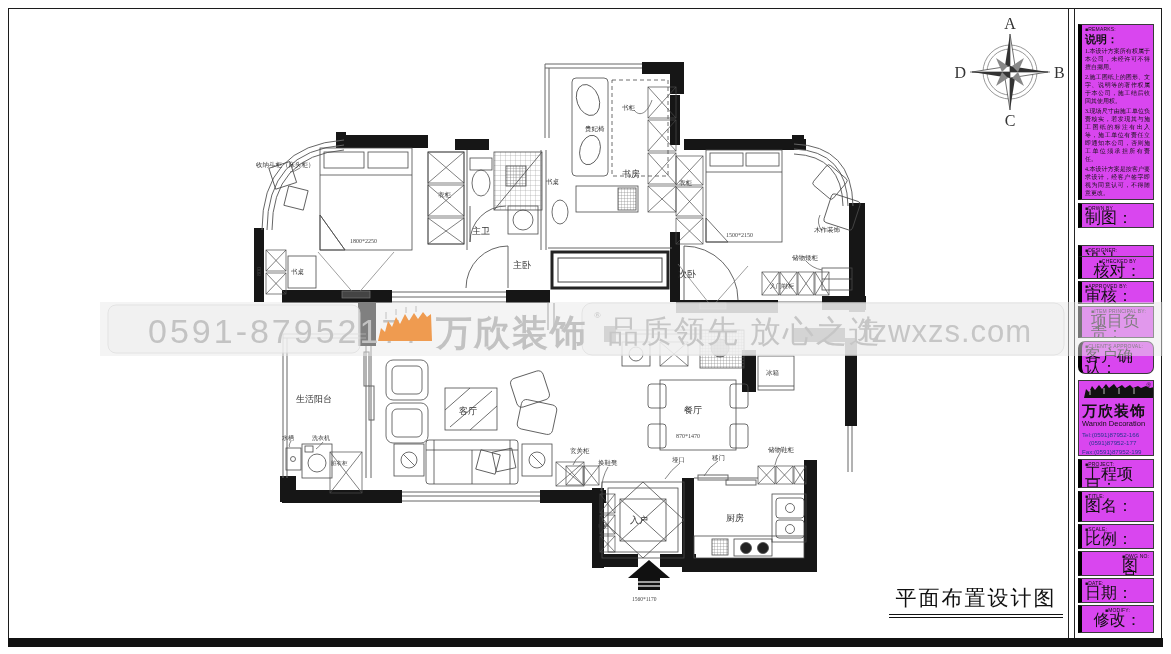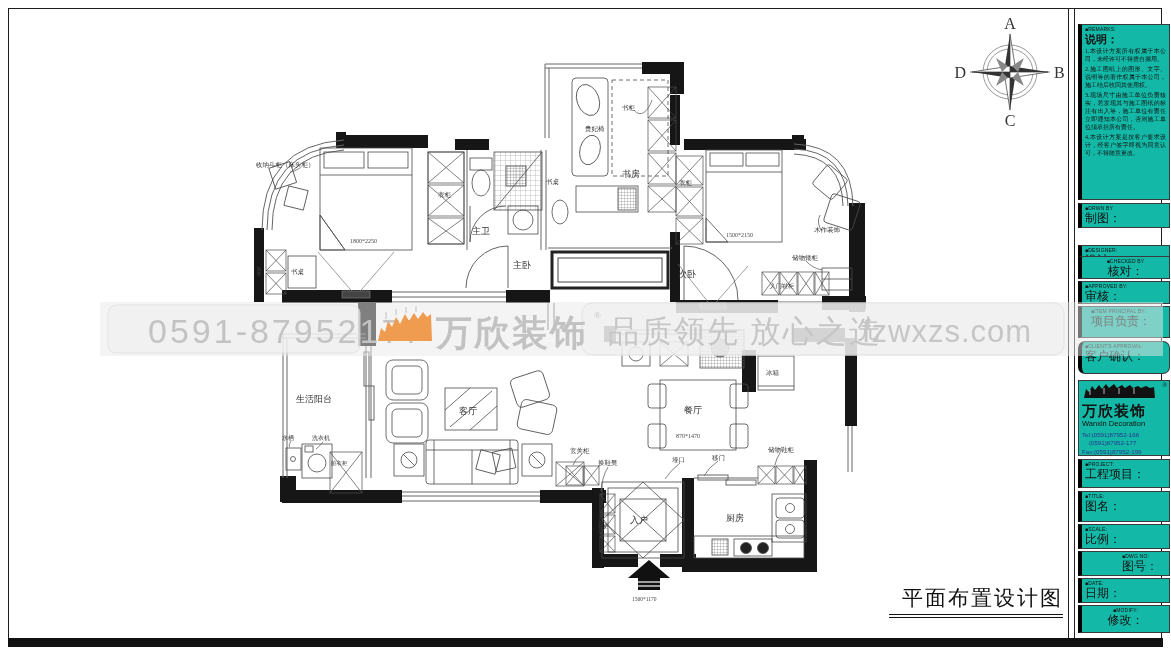--- a/index.html
+++ b/index.html
@@ -3,33 +3,33 @@
 <meta charset="utf-8">
 <style>
   html,body{margin:0;padding:0;background:#fff;}
   .sheet{position:relative;width:1171px;height:654px;background:#fff;overflow:hidden;
          font-family:"Liberation Sans",sans-serif;color:#111;}
   .frame{position:absolute;left:8px;top:8px;width:1152px;height:630px;border:1.5px solid #1c1c1c;z-index:0;}
   .botbar{position:absolute;left:8px;top:638px;width:1155px;height:9px;background:#111;z-index:4;}
   .sbline{position:absolute;left:1068px;top:8px;width:5px;height:630px;border-left:1px solid #222;border-right:1px solid #222;z-index:1;}
   .plansvg{position:absolute;left:0;top:0;z-index:3;pointer-events:none;}
   
-  .tb{position:absolute;left:1078px;width:92px;border:1px solid #3a3a3a;border-left:4px solid #000;
-      background:#14b8a6;box-sizing:border-box;padding:1px 3px;z-index:1;overflow:hidden;}
+  .tb{position:absolute;left:1078px;width:76px;border:1px solid #3a3a3a;border-left:4px solid #000;
+      background:#d946ef;box-sizing:border-box;padding:1px 3px;z-index:1;overflow:hidden;}
   .tb .en{font-size:5px;letter-spacing:.2px;color:#111;line-height:7px;white-space:nowrap;}
-  .tb .cn{font-size:12px;font-family:"Liberation Serif",serif;line-height:12px;}
+  .tb .cn{font-size:16px;font-family:"Liberation Serif",serif;line-height:12px;}
   .tb .rm{font-size:6px;font-family:"Liberation Serif",serif;line-height:8px;text-align:justify;margin-top:2px;}
   .tb .cn.big{font-size:11px;font-weight:bold;}
   .logoBox{padding:2px 3px;}
   .brand{font-size:15px;font-weight:bold;font-family:"Liberation Serif",serif;letter-spacing:1px;line-height:16px;}
   .brandEn{font-size:7.5px;line-height:9px;}
   .contacts{font-size:6.2px;line-height:8.3px;color:#28368f;margin-top:3px;white-space:pre;}
   .reg{position:absolute;right:2px;top:1px;font-size:6px;}
   
-  .btitle{position:absolute;left:889px;top:584px;width:174px;text-align:right;z-index:1;
+  .btitle{position:absolute;left:889px;top:584px;width:174px;text-align:center;z-index:1;
           font-family:"Liberation Serif",serif;font-size:21px;letter-spacing:2px;color:#111;}
   .btitle .tl1{margin-top:2px;border-top:1.5px solid #111;}
   .btitle .tl2{margin-top:2px;border-top:1px solid #111;}
 </style>
 </head>
 <body>
 
 <div class="sheet">
   <div class="frame"></div>
   <div class="botbar"></div>

